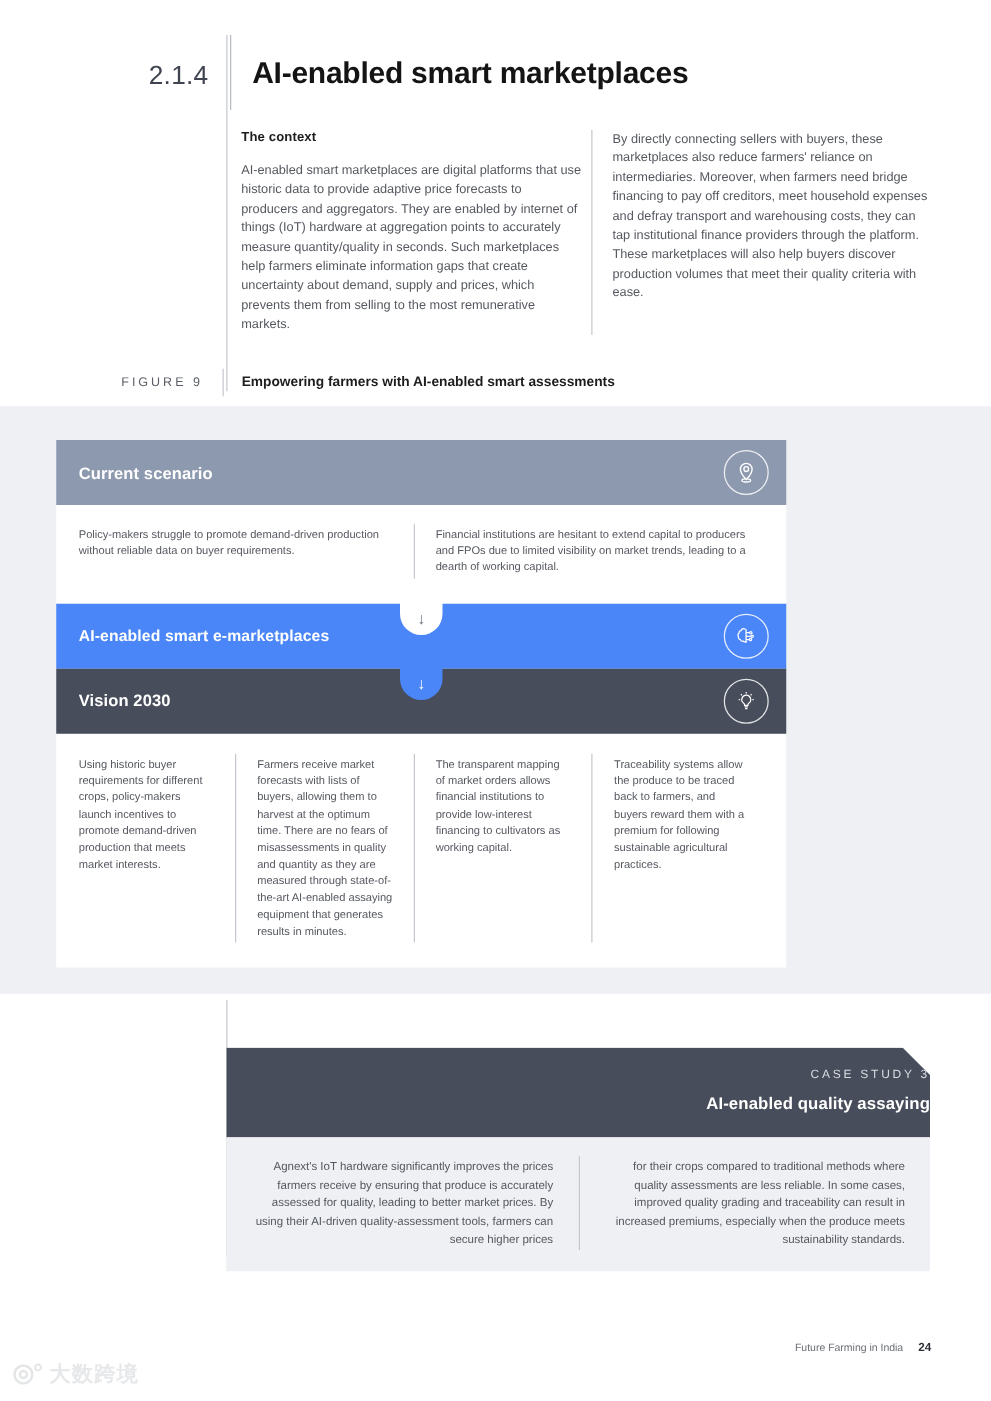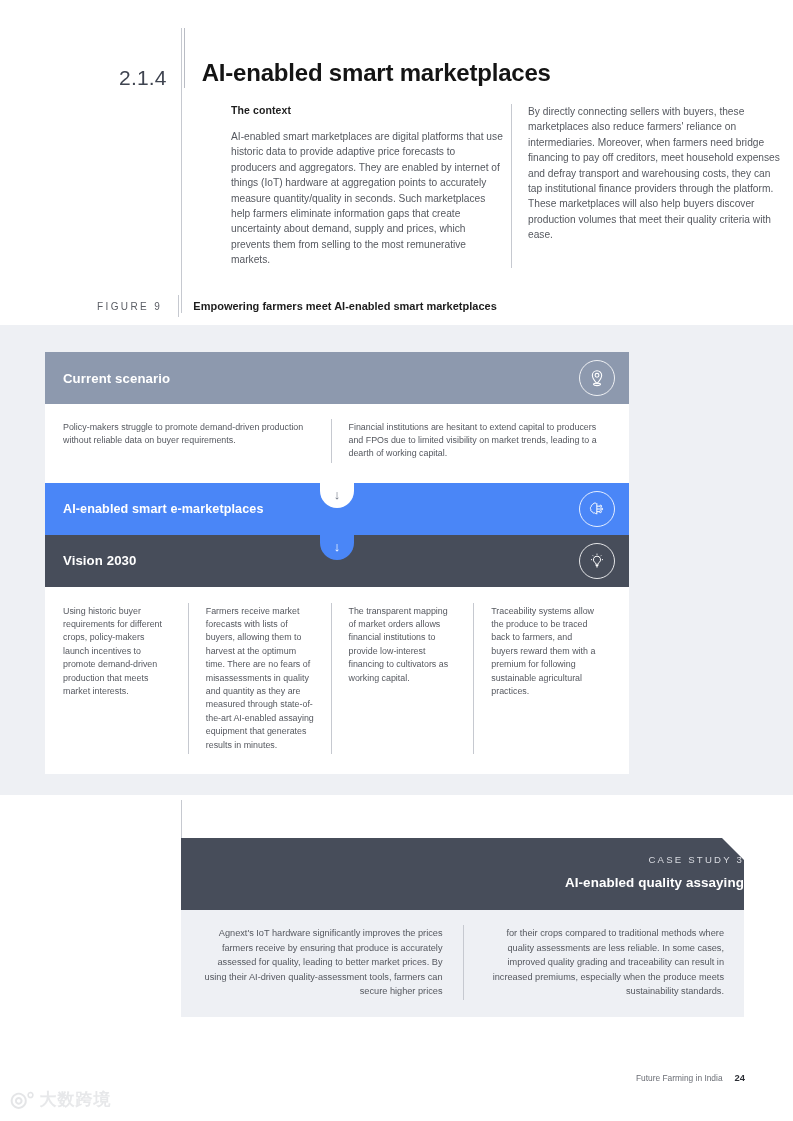--- a/index.html
+++ b/index.html
@@ -5,31 +5,31 @@
   * { box-sizing: border-box; margin: 0; padding: 0; }
   html, body {
     width: 793px; height: 1121px;
     background: #ffffff;
     font-family: "Liberation Sans", sans-serif;
     -webkit-font-smoothing: antialiased;
   }
   .page { position: relative; width: 793px; height: 1121px; overflow: hidden; background:#fff; }
 
   
-  .sec-head { position:absolute; left:119px; top:28px; display:flex; align-items:flex-end; }
+  .sec-head { position:absolute; left:119px; top:28px; display:flex; align-items:center; }
   .sec-num { font-size:21px; color:#3f4450; letter-spacing:.2px; line-height:1; padding-top:4px; }
   .sec-rule { width:1px; background:#b9bcc4; margin:0 17px; align-self:stretch; }
   .sec-title { font-size:24px; font-weight:bold; color:#141414; letter-spacing:-.2px; line-height:1.25; padding-top:1px; }
   .sec-head-wrap { height:60px; }
 
   
   .left-rule { position:absolute; left:181px; top:28px; width:1px; height:285px; background:#c6c9d0; }
 
   
-  .ctx { position:absolute; left:193px; top:104px; width:560px;margin-left:38px; }
+  .ctx { position:absolute; left:193px; top:104px; width:560px; }
   .ctx-cols { display:flex; }
   .ctx-col { width:272px; }
   .ctx-col.right { padding-left:16px; }
   .ctx-divider { width:1px; background:#c6c9d0; margin-left:8px; margin-right:0; }
   .ctx-h { font-size:10.5px; font-weight:bold; color:#1d1d1d; margin-bottom:13px; letter-spacing:.1px;}
   .ctx-p { font-size:10.2px; line-height:15.4px; color:#55585f; }
 
   
   .fig { position:absolute; left:97px; top:295px; display:flex; align-items:center; }
   .fig-label { font-size:10px; letter-spacing:2.4px; color:#5a5d64; }
@@ -129,21 +129,21 @@
       <div class="ctx-divider"></div>
       <div class="ctx-col right">
         <p class="ctx-p">By directly connecting sellers with buyers, these marketplaces also reduce farmers' reliance on intermediaries. Moreover, when farmers need bridge financing to pay off creditors, meet household expenses and defray transport and warehousing costs, they can tap institutional finance providers through the platform. These marketplaces will also help buyers discover production volumes that meet their quality criteria with ease.</p>
       </div>
     </div>
   </div>
 
   <div class="fig">
     <div class="fig-label">FIGURE 9</div>
     <div class="fig-rule"></div>
-    <div class="fig-title">Empowering farmers meet AI-enabled smart marketplaces</div>
+    <div class="fig-title">Empowering farmers with AI-enabled smart assessments</div>
   </div>
 
   <div class="panel-bg"></div>
 
   <div class="diagram">
 
     <div class="bar bar-grey">
       <div class="bar-title">Current scenario</div>
       <div class="bar-icon">
         <svg width="20" height="20" viewBox="0 0 24 24" fill="none" stroke="#ffffff" stroke-width="1.3">

